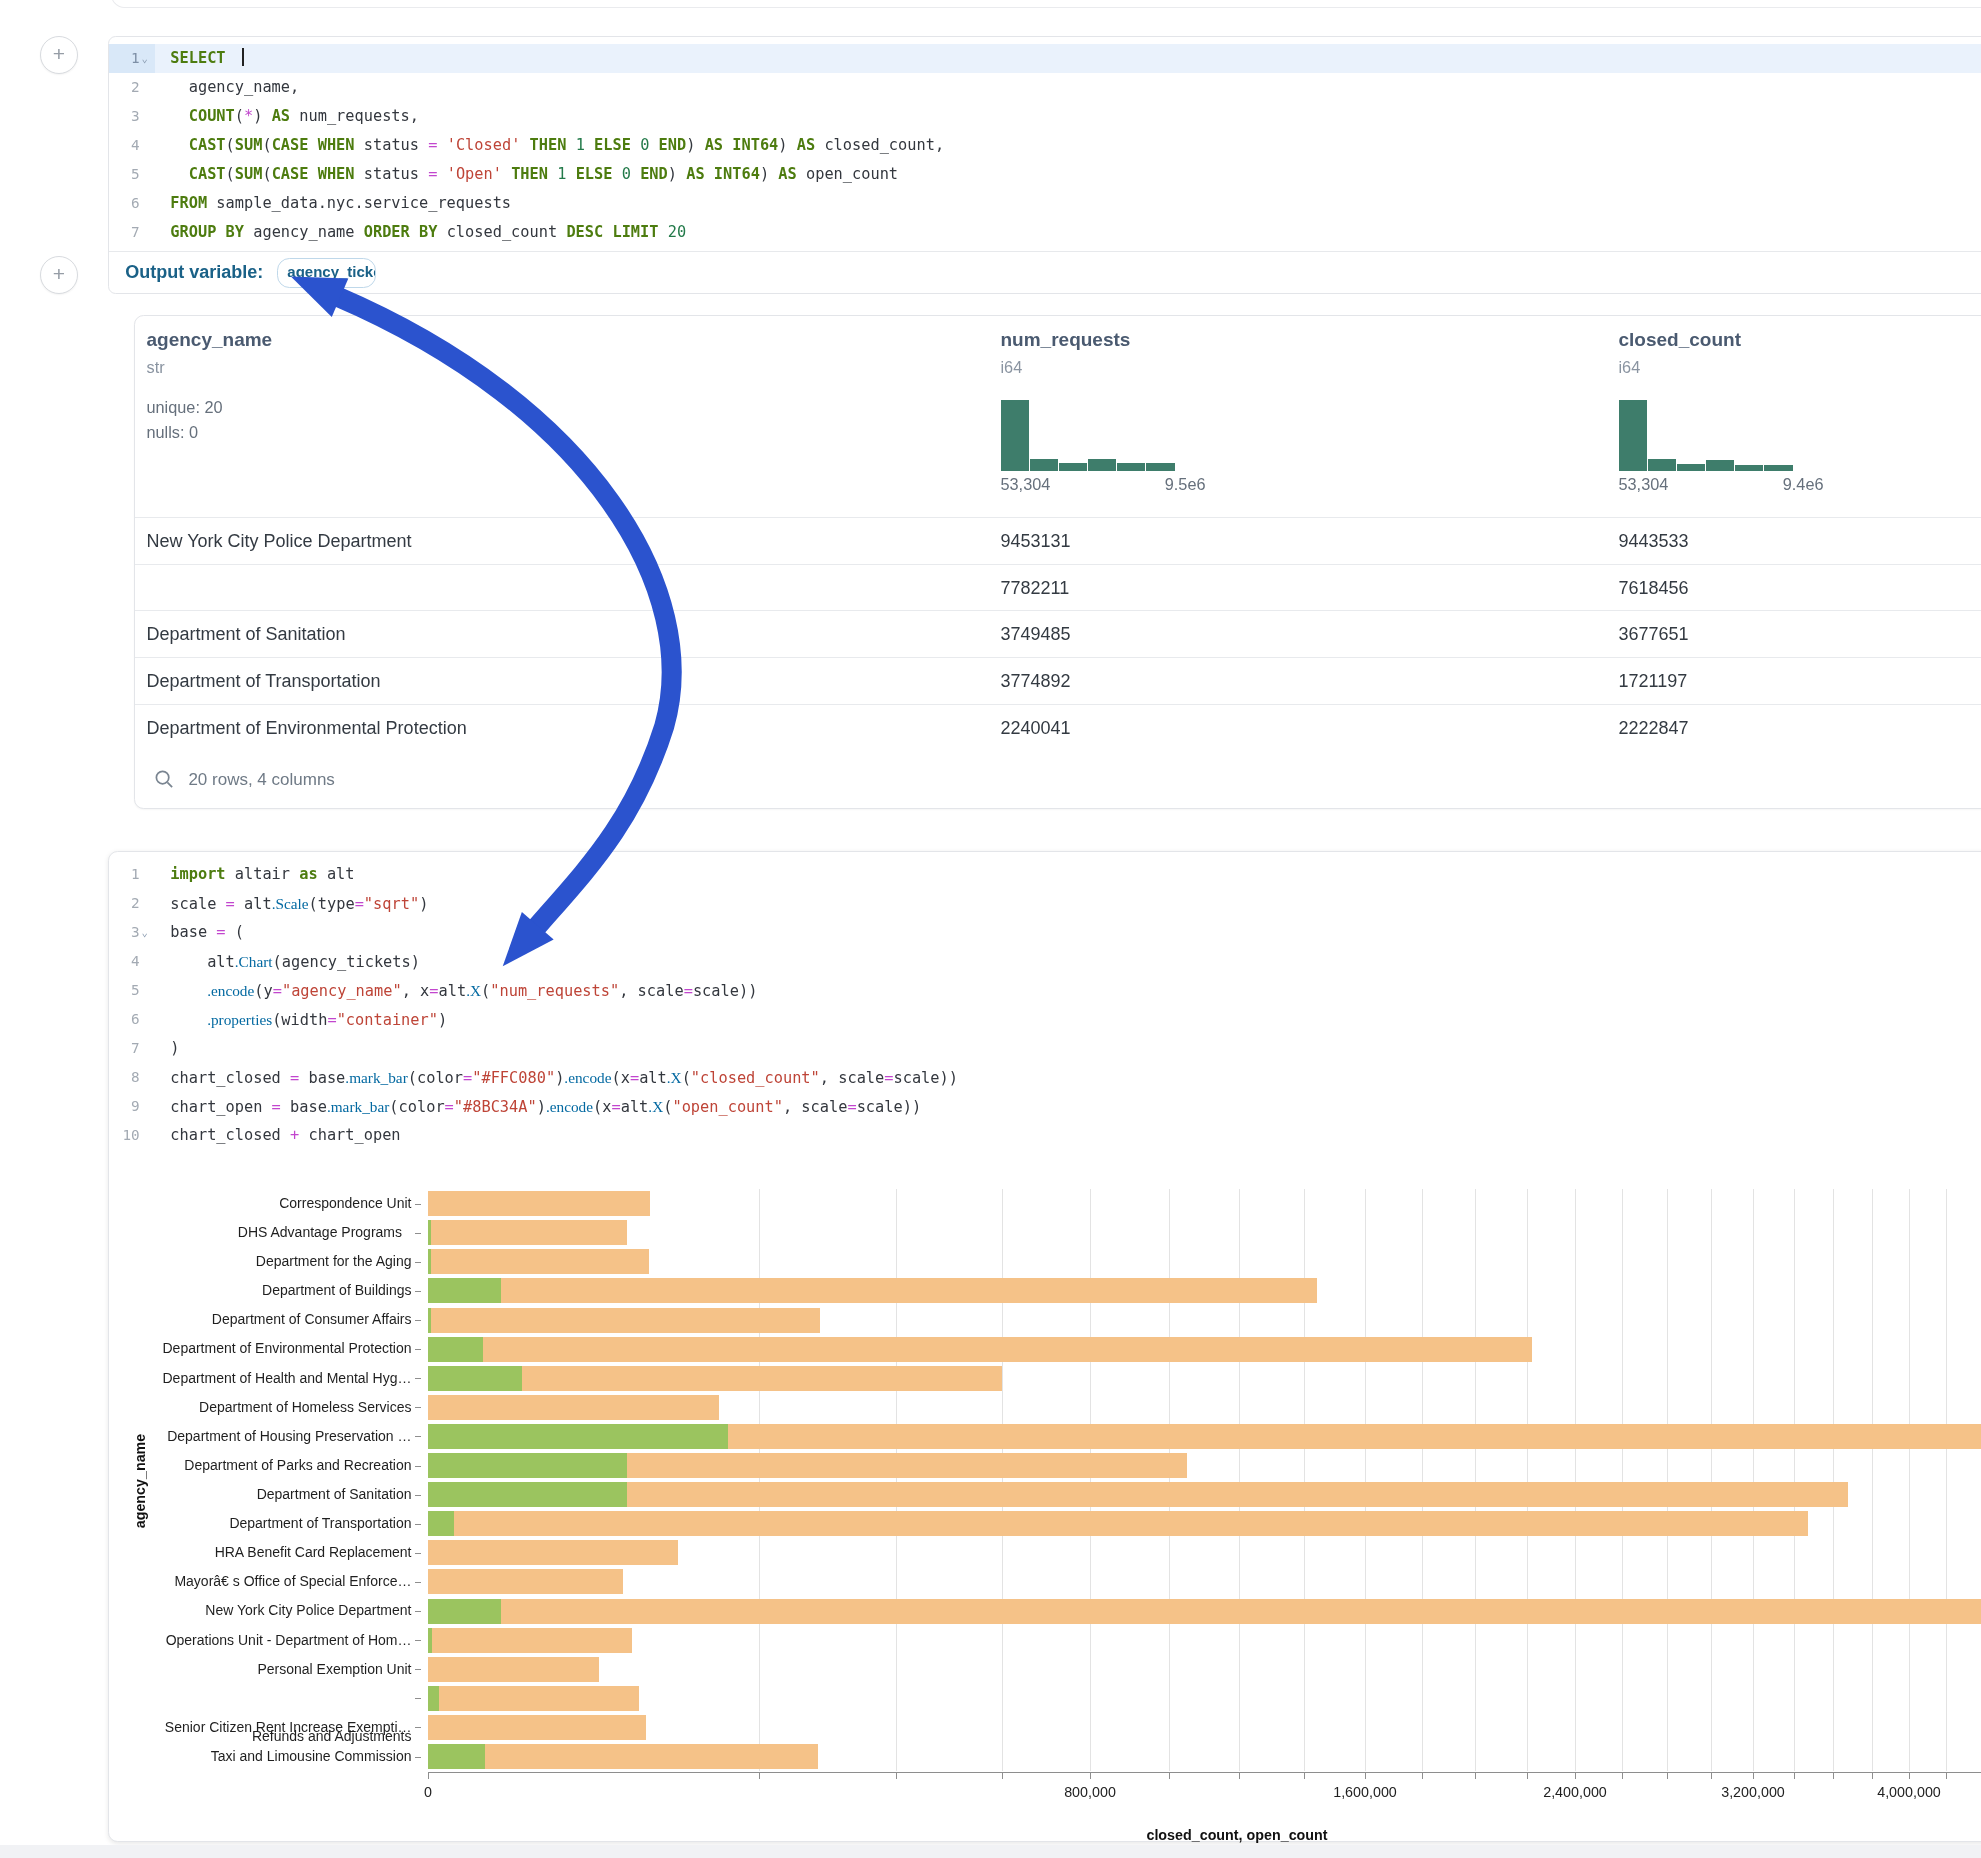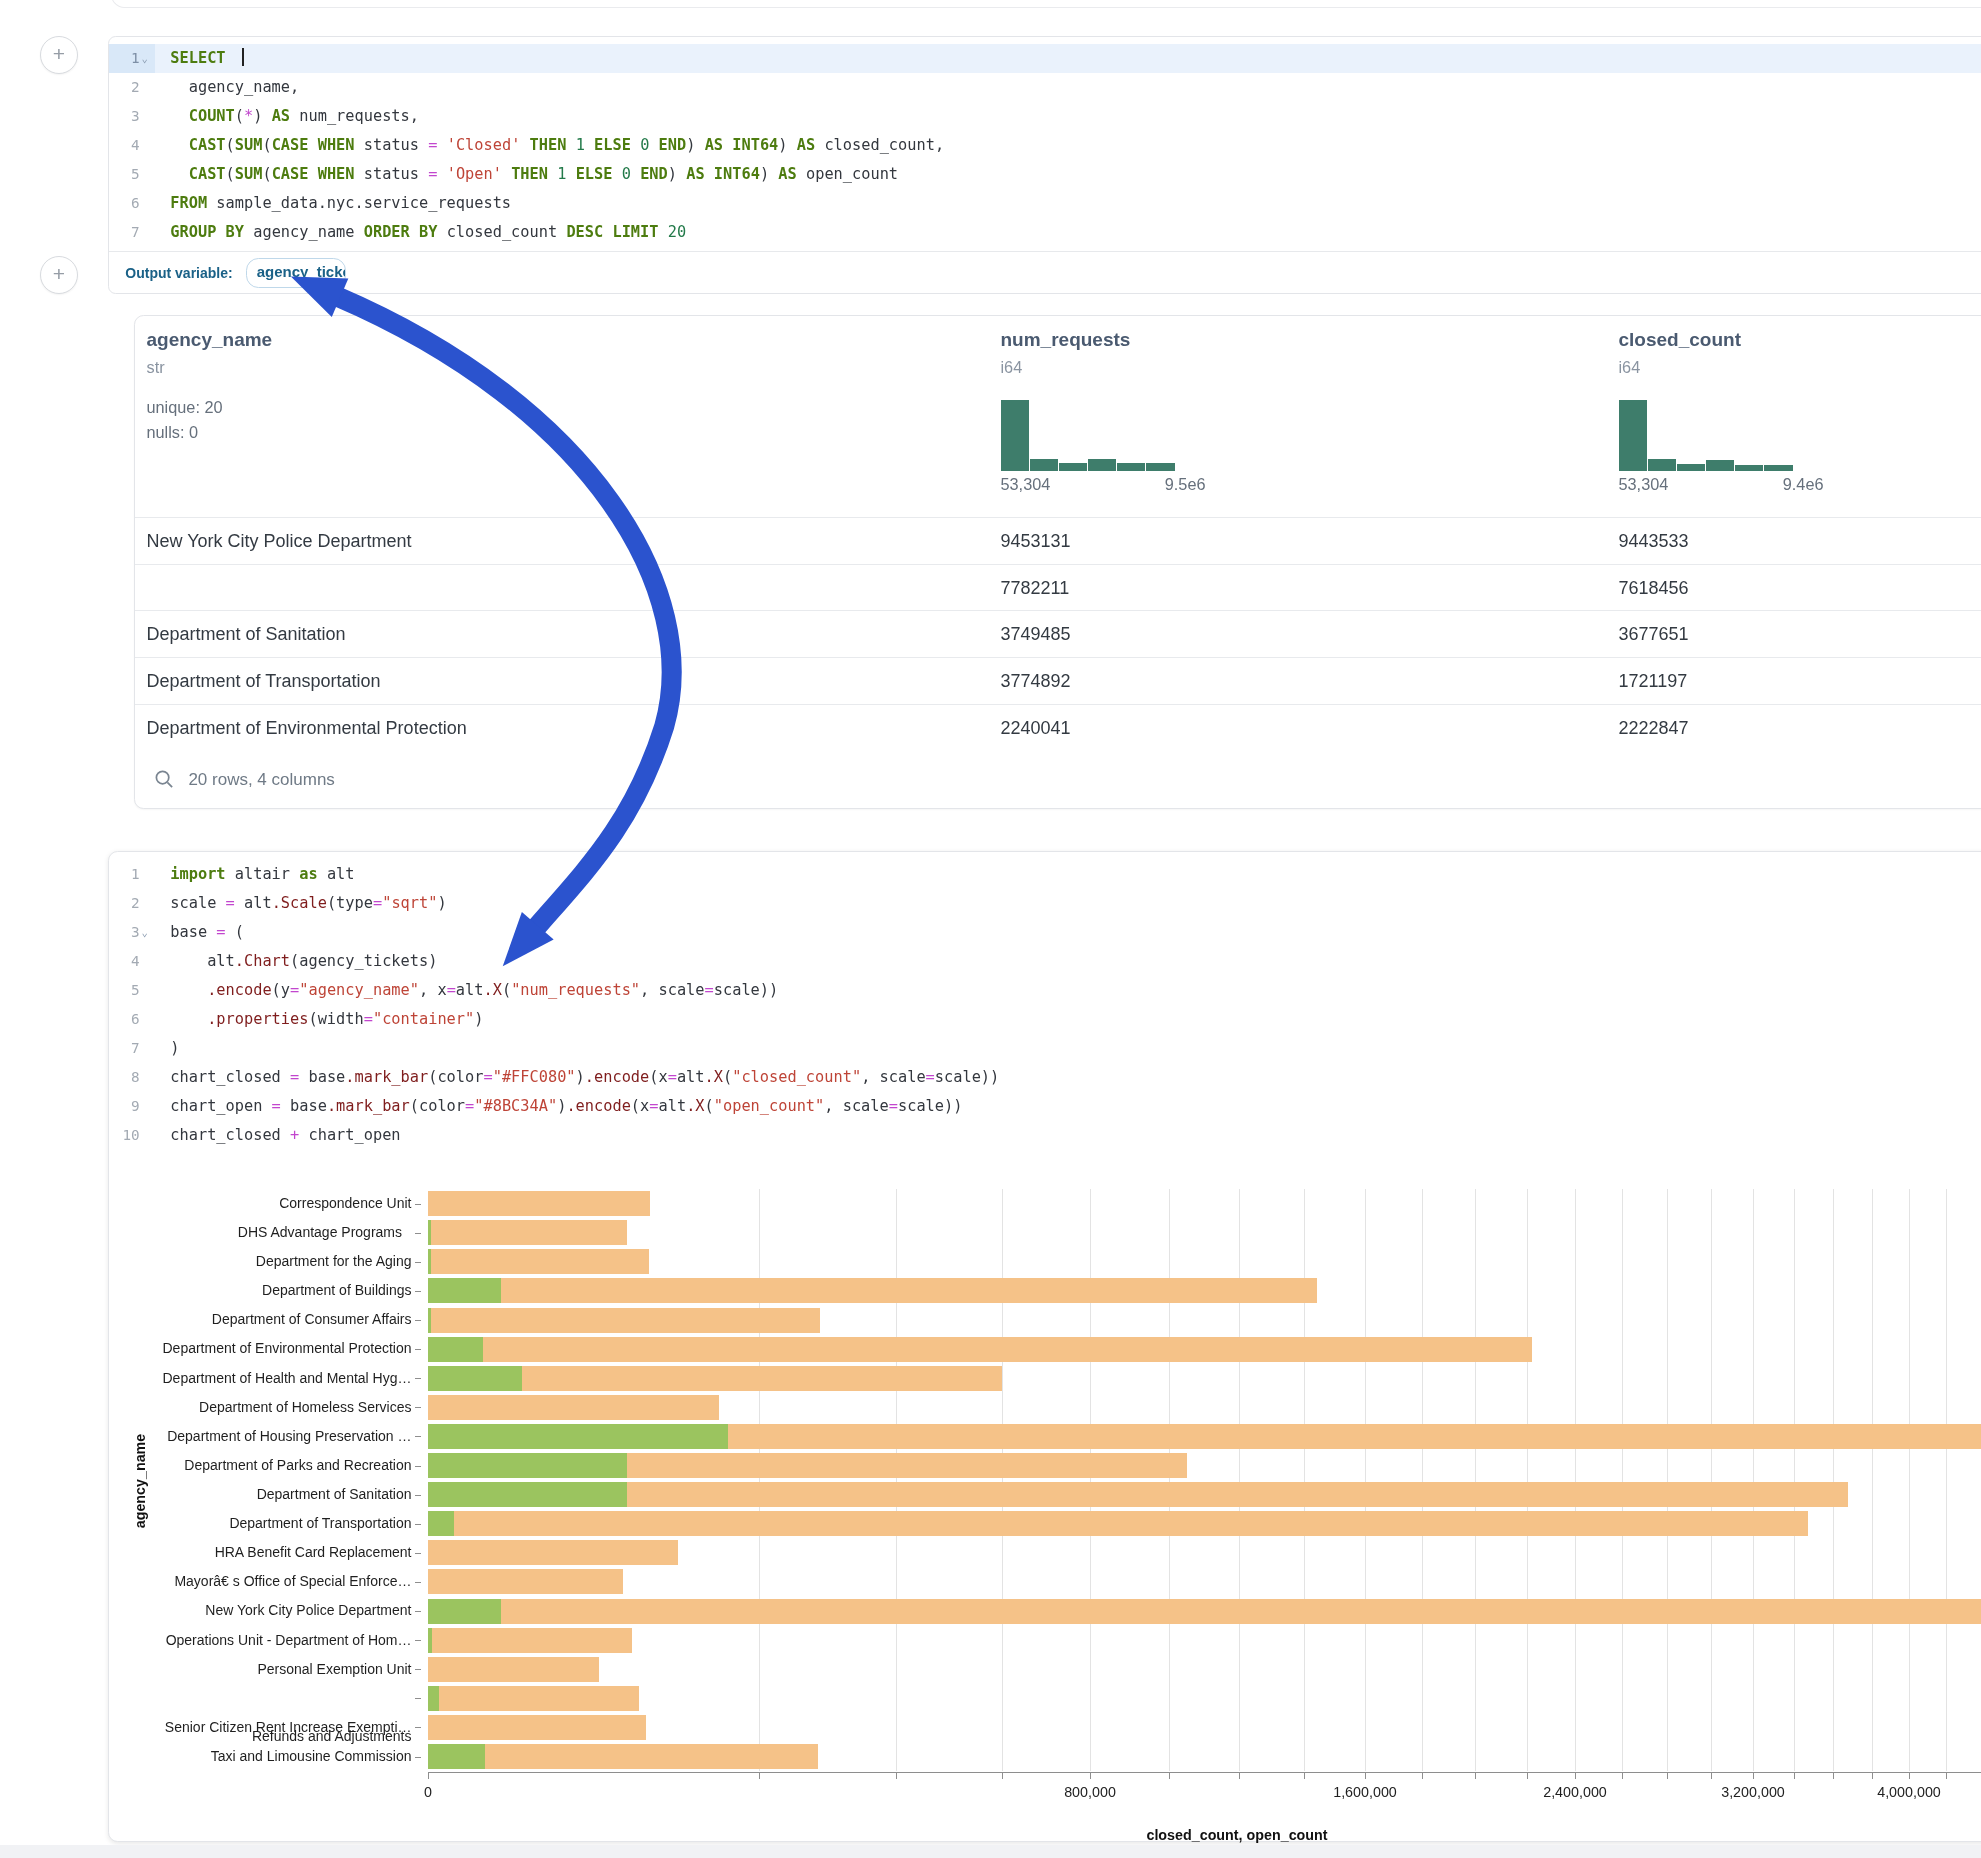--- a/index.html
+++ b/index.html
@@ -17,30 +17,30 @@
   .code-row{display:flex;height:29px;line-height:29px;white-space:pre;}
   .code-row.active{background:#EAF2FC;}
   .gutter{width:46px;flex:0 0 46px;display:flex;justify-content:flex-end;align-items:center;
           color:#A3AAB3;font-size:14.3px;}
   .code-row.active .gutter{background:#D9E8F8;color:#7D8FA6;}
   .gutter .ln{display:inline-block;text-align:right;}
   .gutter .fold{width:13.4px;font-size:10.5px;color:#8A9BB0;margin-left:1.9px;}
   .gutter .nofold{width:13.4px;margin-left:1.9px;}
   .code-text{padding-left:15.3px;}
   .tok-kw{color:#4d7c0f;font-weight:bold;}
-  .tok-fn{color:#7f1d1d;}
+  .tok-fn{color:#0369a1;font-family:Liberation Serif, serif;}
   .tok-str{color:#BE4437;}
   .tok-num{color:#237A4A;}
   .tok-op{color:#C246CE;}
   .tok-pl{color:#33373E;}
   .caret{display:inline-block;width:1.9px;height:18px;background:#222;vertical-align:-3.8px;margin-left:7.6px;}
   
   .cell-footer{position:absolute;left:0;right:0;top:214px;height:41px;border-top:1px solid #E7E9EC;
                display:flex;align-items:center;padding-left:16.3px;}
-  .outvar-label{font-size:14px;font-weight:bold;color:#1A6187;}
+  .outvar-label{font-size:18px;font-weight:bold;color:#1A6187;}
   .outvar-pill{margin-left:13.4px;width:88px;height:28px;line-height:26px;border:1.4px solid #BFD8EA;
                border-radius:12.4px;background:#fff;padding:0 0 0 9.6px;overflow:hidden;white-space:nowrap;
                font-size:15px;font-weight:bold;color:#1A6187;cursor:pointer;}
   
   .thead-cell{position:absolute;top:0;height:201px;}
   .col-name{position:absolute;top:13.4px;left:11.5px;font-size:19px;font-weight:bold;color:#4A5A70;}
   .col-type{position:absolute;top:42px;left:11.5px;font-size:16.3px;color:#8A94A1;}
   .col-stat1{position:absolute;top:82px;left:11.5px;font-size:16.3px;color:#66707C;}
   .col-stat2{position:absolute;top:107px;left:11.5px;font-size:16.3px;color:#66707C;}
   .hist{position:absolute;top:84px;left:11.5px;width:174px;height:71px;display:flex;align-items:flex-end;gap:1px;}

